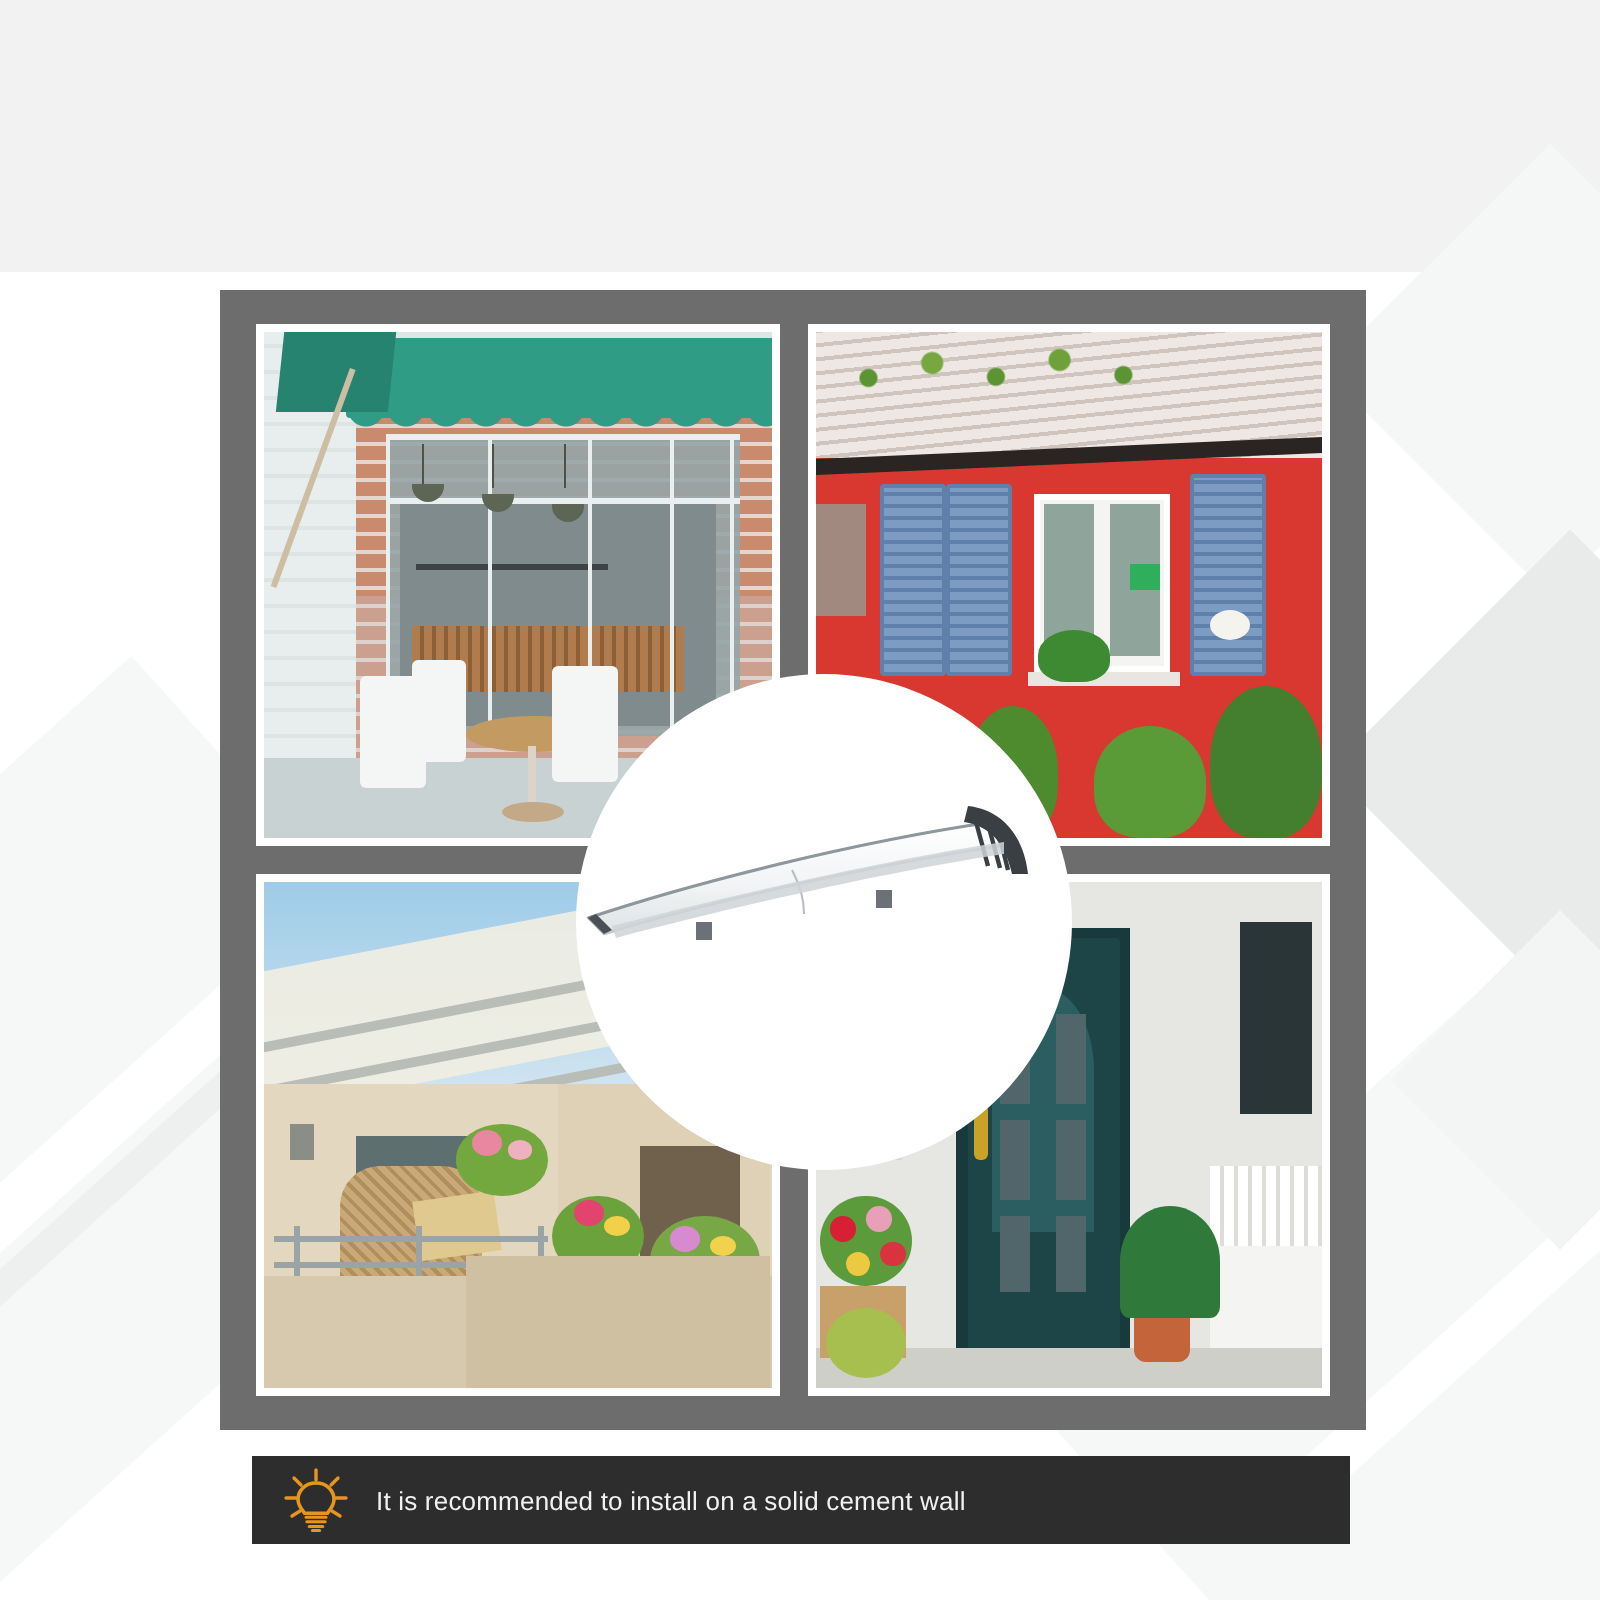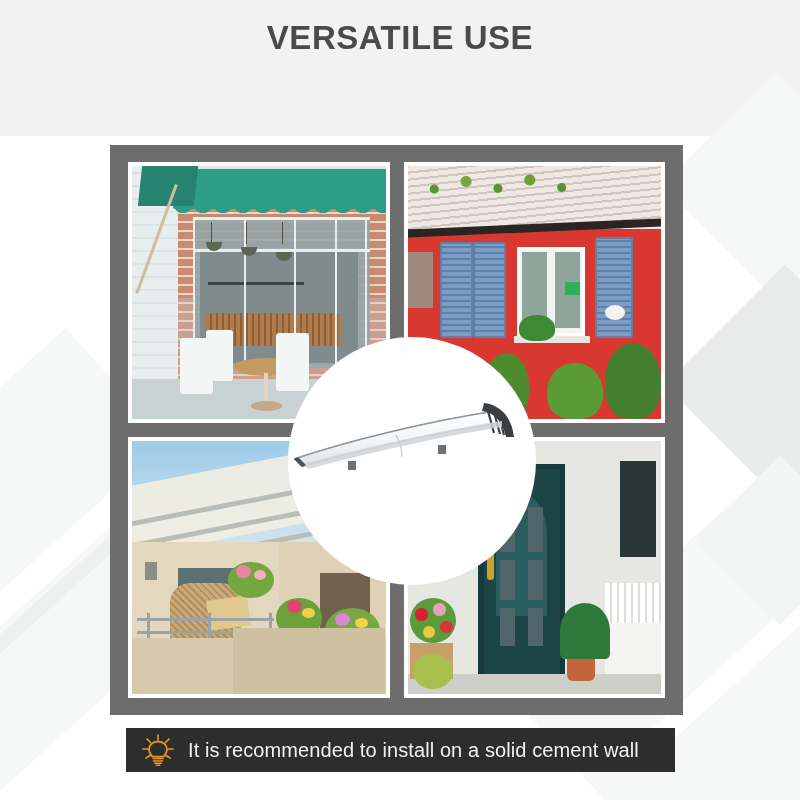--- a/index.html
+++ b/index.html
@@ -141,40 +141,39 @@
   }
   .awning-svg{position:absolute;left:288px;top:337px;width:248px;height:248px;}
 
   
   .banner{
     position:absolute;left:126px;top:728px;width:549px;height:44px;
     background:#2d2d2d;display:flex;align-items:center;
   }
   .bulb{width:40px;height:36px;margin-left:12px;flex:0 0 auto;}
   .banner-text{
-    color:#f1f1f1;font-size:20px;margin-left:10px;letter-spacing:.1px;white-space:nowrap;
+    color:#f1f1f1;font-size:13px;margin-left:10px;letter-spacing:.1px;white-space:nowrap;
   }
 </style>
 </head>
 <body>
 
 <div class="bg-wrap">
   <div class="bg-band"></div>
   <div class="stripe stripe-l1"></div>
   <div class="stripe stripe-l2"></div>
   <div class="stripe stripe-l3"></div>
   <div class="stripe stripe-r1"></div>
   <div class="stripe stripe-r2"></div>
   <div class="chev chev-tr"></div>
   <div class="chev chev-r2"></div>
   <div class="chev chev-r3"></div>
 </div>
 
 <div class="header">
-  <h1 class="title">VERSATILE USE</h1>
 </div>
 
 <div class="frame">
   <div class="grid">
 
     <div class="cell">
       <div class="ph p1">
         <div class="sidewall"></div>
         <div class="brick"></div>
         <div class="brick2"></div>

